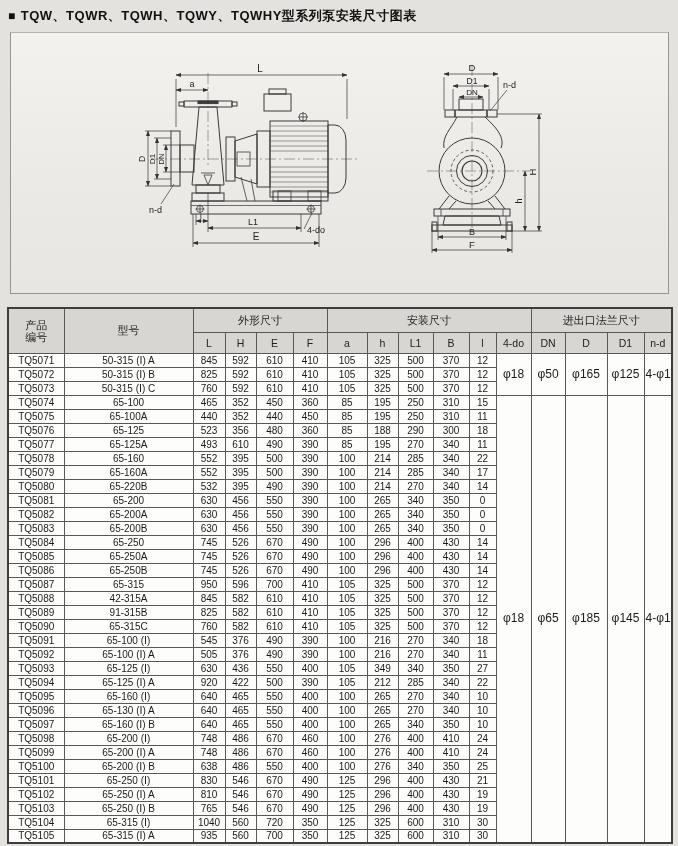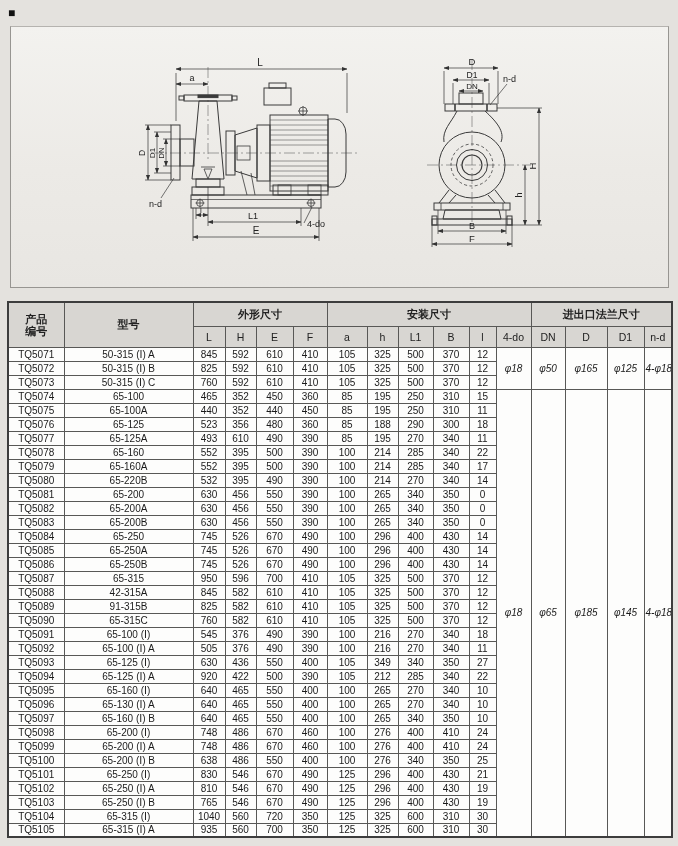--- a/index.html
+++ b/index.html
@@ -43,41 +43,42 @@
   .dim-table th, .dim-table td {
     border: 1px solid #585856;
     text-align: center;
     vertical-align: middle;
     overflow: hidden;
     white-space: nowrap;
   }
   .dim-table thead th {
     background: #d8d6d2;
     font-size: 11px;
-    font-weight: bold;
+    font-weight: normal;
     color: #222;
   }
   .dim-table thead tr.group-row th { height: 24px; }
   .dim-table thead tr.sub-row th { height: 21px; font-weight: normal; font-size: 10.5px; }
   .dim-table thead th.two-line { line-height: 12px; font-size: 11px; }
   .dim-table tbody td {
     height: 14px;
     font-size: 10px;
     line-height: 11px;
     color: #1a1a1a;
     background: #fdfdfc;
     padding: 0 1px;
   }
-  .dim-table tbody td.flange-val { font-size: 10px; font-style: italic; }
+  .dim-table tbody td.flange-val { font-size: 12px; }
 </style>
 </head>
 <body>
 
 <div class="title-bar">
   <span class="bullet">■</span>
+  <span>TQW、TQWR、TQWH、TQWY、TQWHY型系列泵安装尺寸图表</span>
 </div>
 
 <div class="drawing-panel">
   <svg width="656" height="260" viewBox="0 0 656 260">
     <defs>
       <marker id="arr" viewBox="0 0 10 10" refX="9.2" refY="5" markerWidth="8" markerHeight="8" orient="auto-start-reverse">
         <path d="M0,1.2 L10,5 L0,8.8 z" fill="#333"></path>
       </marker>
     </defs>
     <g stroke="#3a3a3a" fill="none" stroke-width="1">

